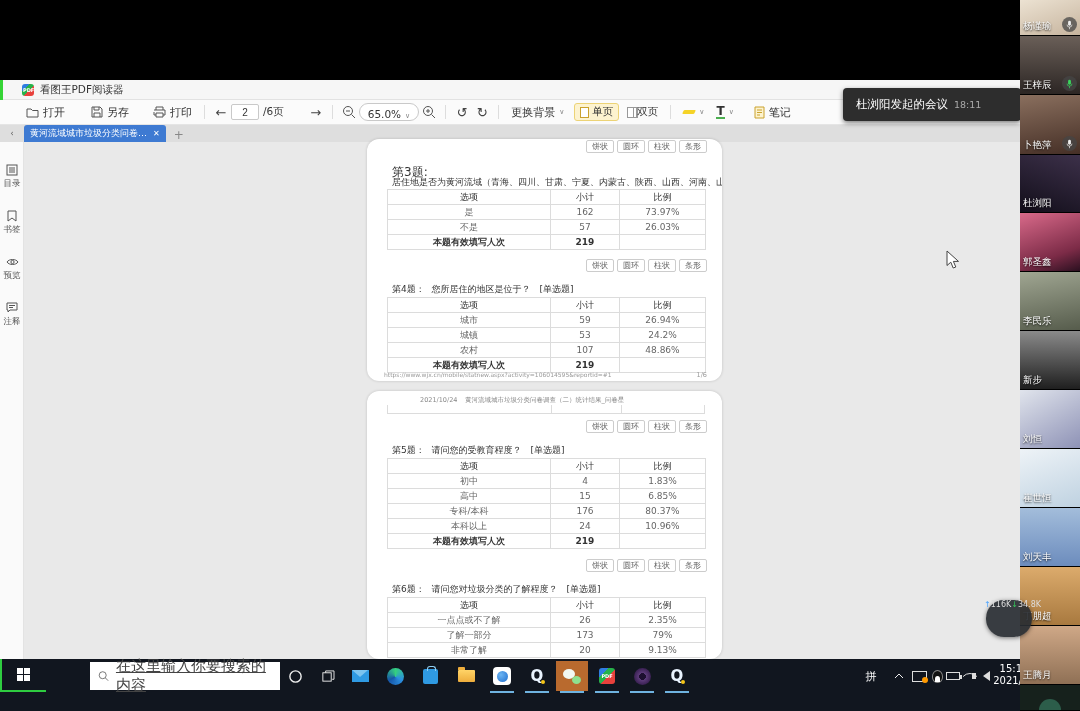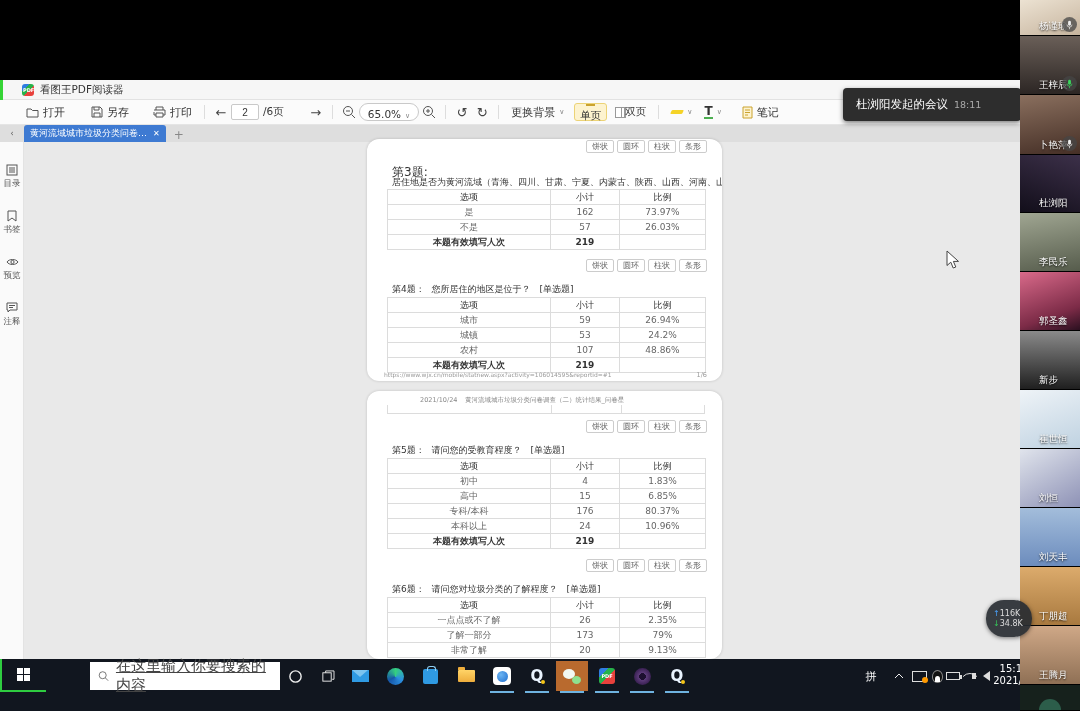--- a/index.html
+++ b/index.html
@@ -18,21 +18,21 @@
   #toolbar { position:absolute; left:0; top:20px; width:100%; height:25px; background:#fbfbfb; border-bottom:1px solid #e5e5e5; display:flex; align-items:center; font-size:11px; color:#333; }
   .tb-btn { display:flex; align-items:center; gap:4px; padding:0 6px; height:21px; cursor:default; }
   .tb-ico { display:flex; align-items:center; justify-content:center; min-width:20px; height:21px; font-size:13px; color:#444; }
   .tb-sep { width:1px; height:14px; background:#ddd; margin:0 6px; }
   .page-input { width:28px; height:16px; border:1px solid #c9c9c9; border-radius:2px; text-align:center; font-size:10px; color:#333; background:#fff; }
   .page-total { font-size:10.5px; margin:0 4px; }
   .zoom-box { display:flex; align-items:flex-end; gap:4px; border:1px solid #c9c9c9; border-radius:9px; height:18px; padding:0 8px; font-size:10.5px; background:#fff; }
   .chev { font-size:7px; color:#888; }
   .pagemode { display:flex; gap:2px; margin-left:4px; }
   .pm-btn { display:flex; align-items:center; gap:3px; height:18px; padding:0 5px; border:1px solid transparent; border-radius:3px; font-size:10.5px; }
-  .pm-btn.active { background:#fdf3cf; border-color:#ecd376;flex-direction:column; }
+  .pm-btn.active { background:#fdf3cf; border-color:#ecd376; }
   .pm-ico { width:9px; height:11px; border:1px solid #caa22e; background:#fff; }
   .pm-ico.double { border-color:#999; box-shadow:3px 0 0 -1px #fff,4px 0 0 0 #999; width:7px; }
   .pen-ico { width:12px; height:4px; background:#f5d327; transform:skewX(-25deg); border-radius:1px; }
   .t-tool { font-size:12px; font-weight:bold; color:#333; border-bottom:2px solid #4caf50; line-height:12px; }
   svg.ic { display:block; }
 
   #tabbar { position:absolute; left:0; top:45px; width:100%; height:17px; background:#dedede; display:flex; align-items:flex-end; }
   .collapse-btn { width:24px; text-align:center; font-size:9px; color:#666; height:17px; line-height:17px; }
   .tab-active { height:17px; background:#3e7ad2; color:#fff; border-radius:3px 3px 0 0; display:flex; align-items:center; padding:0 6px; max-width:148px; }
   .tab-active .tab-label { font-size:9px; white-space:nowrap; overflow:hidden; text-overflow:ellipsis; max-width:118px; }
@@ -65,34 +65,34 @@
   .tbl-fragment i { position:absolute; top:0; width:1px; height:100%; background:#dcdcdc; }
 
   
   #notification { position:absolute; left:843px; top:88px; width:178px; height:33px; background:#2d2d2d; border-radius:4px; display:flex; align-items:center; padding-left:13px; z-index:40; box-shadow:0 2px 5px rgba(0,0,0,.5); }
   #notification .n-text { color:#fff; font-size:11.5px; }
   #notification .n-time { color:#aaa; font-size:9.5px; margin-left:6px; }
 
   
   #video-sidebar { position:absolute; left:1020px; top:0; width:60px; height:711px; background:#111; z-index:50; }
   .vtile { position:relative; width:60px; overflow:hidden; border-bottom:1px solid #000; }
-  .vname { position:absolute; left:19px; bottom:2px; font-size:9.5px; color:#fff; text-shadow:0 1px 2px rgba(0,0,0,.9); white-space:nowrap; }
+  .vname { position:absolute; left:3px; bottom:2px; font-size:9.5px; color:#fff; text-shadow:0 1px 2px rgba(0,0,0,.9); white-space:nowrap; }
   .mic { position:absolute; right:3px; bottom:3px; width:15px; height:15px; border-radius:50%; background:rgba(70,70,70,.75); display:flex; align-items:center; justify-content:center; color:#eee; }
   .mic.on { color:#3ad65c; }
   .g1{background:linear-gradient(160deg,#ece2d2,#c6b49e);} .g2{background:linear-gradient(180deg,#6a5f58,#2c2624);}
   .g3{background:linear-gradient(170deg,#8a6f5e,#452f26);} .g4{background:linear-gradient(200deg,#3c3049,#120e1a);}
   .g5{background:linear-gradient(160deg,#d96a8a,#7c2b47 70%,#2b1020);} .g6{background:linear-gradient(170deg,#a0a692,#565c4c);}
   .g7{background:linear-gradient(180deg,#8a8a8a,#1f1f1f);} .g8{background:linear-gradient(160deg,#eef3f7,#bfd2e1);}
   .g9{background:linear-gradient(150deg,#e0e4ec,#8e92b6);} .g10{background:linear-gradient(180deg,#a3bddb,#6c8cbd);}
   .g11{background:linear-gradient(180deg,#dcab6c,#a8793f);} .g12{background:linear-gradient(180deg,#cda habit,#8f7055);}
   .g12{background:linear-gradient(180deg,#cfa887,#8f7055);} .g13{background:#16211c;}
   .g13 .ava { position:absolute; left:50%; top:14px; transform:translateX(-50%); width:22px; height:22px; border-radius:50%; background:#2c5d4a; }
 
   
-  #net-monitor { position:absolute; left:986px; top:600px; width:46px; height:37px; background:rgba(40,44,50,.92); border-radius:18px; z-index:60; display:flex; flex-direction:column; justify-content:center; padding-left:7px; box-shadow:0 1px 4px rgba(0,0,0,.5); }
+  #net-monitor { position:absolute; left:986px; top:600px; width:46px; height:37px; background:rgba(40,44,50,.92); border-radius:18px; z-index:60; display:flex; flex-direction:row; justify-content:center; padding-left:7px; box-shadow:0 1px 4px rgba(0,0,0,.5); }
   #net-monitor div { font-size:8px; color:#ddd; line-height:9.5px; white-space:nowrap; }
   #net-monitor .up-arrow { color:#4aa3ff; } #net-monitor .down-arrow { color:#35c75a; }
 
   
   #taskbar { position:absolute; left:0; top:659px; width:1080px; height:52px; background:#11161f; z-index:30; }
   #start-btn { position:absolute; left:0; top:0; width:46px; height:33px; display:flex; align-items:center; justify-content:center; border-left:2px solid #2ecc40; border-bottom:2px solid #2ecc40; }
   .win-logo { width:14px; height:14px; display:grid; grid-template-columns:6px 6px; grid-template-rows:6px 6px; gap:1px; }
   .win-logo i { background:#fff; }
   #search-box { position:absolute; left:90px; top:3px; width:190px; height:28px; background:#fff; display:flex; align-items:center; padding-left:8px; gap:7px; }
   #search-box span { font-size:15px; color:#444;text-decoration:underline; }
@@ -481,34 +481,34 @@
     <span class="mic">
         <svg width="7" height="10" viewBox="0 0 10 14">
           <rect x="3" y="1" width="4" height="7" rx="2" fill="currentColor"></rect>
           <path d="M1.5 6.5a3.5 3.5 0 0 0 7 0M5 10v3" fill="none" stroke="currentColor"></path>
         </svg>
       </span>
   </div>
   <div class="vtile g4" style="height:58px">
       <span class="vname">杜浏阳</span>
     </div>
+  <div class="vtile g5" style="height:59px">
+      <span class="vname">郭圣鑫</span>
+    </div>
   <div class="vtile g6" style="height:59px">
       <span class="vname">李民乐</span>
     </div>
-  <div class="vtile g5" style="height:59px">
-      <span class="vname">郭圣鑫</span>
-    </div>
   <div class="vtile g7" style="height:59px">
       <span class="vname">新步</span>
     </div>
+  <div class="vtile g9" style="height:59px">
+      <span class="vname">刘恒</span>
+    </div>
   <div class="vtile g8" style="height:59px">
       <span class="vname">崔世恒</span>
-    </div>
-  <div class="vtile g9" style="height:59px">
-      <span class="vname">刘恒</span>
     </div>
   <div class="vtile g10" style="height:59px">
       <span class="vname">刘天丰</span>
     </div>
   <div class="vtile g11" style="height:59px">
       <span class="vname">丁朋超</span>
     </div>
   <div class="vtile g12" style="height:59px">
       <span class="vname">王腾月</span>
     </div>

